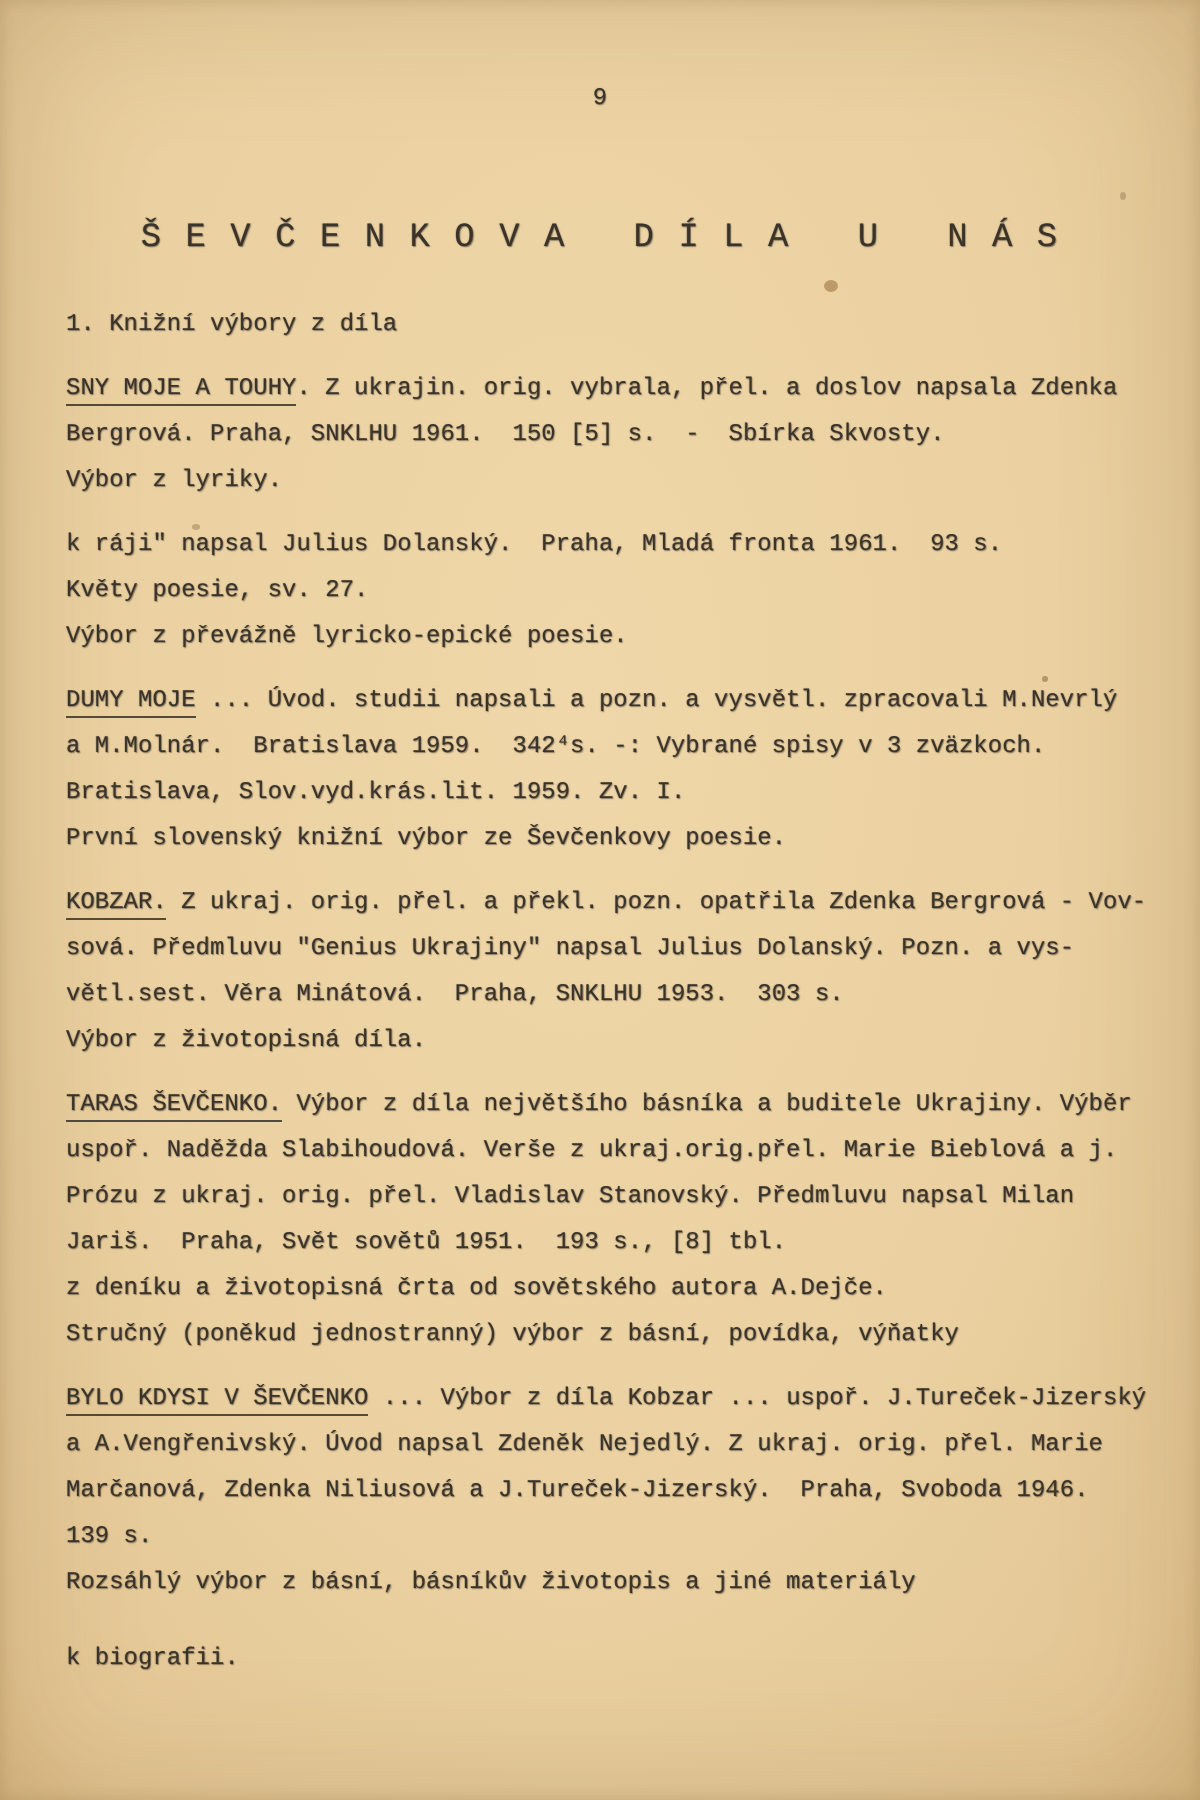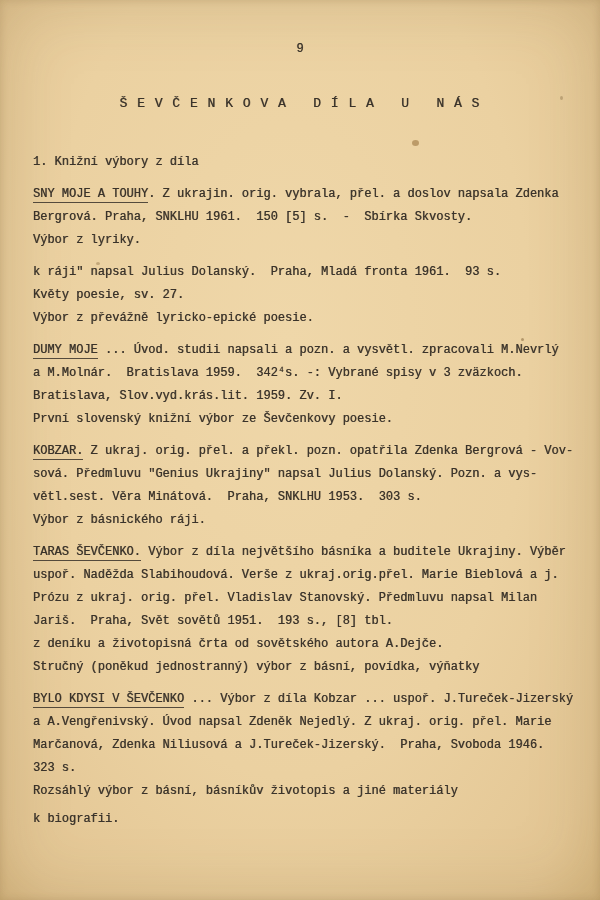--- a/index.html
+++ b/index.html
@@ -6,22 +6,22 @@
   body{width:600px;height:900px;overflow:hidden;
        font-family:"Liberation Mono","DejaVu Sans Mono",monospace;}
   .sheet{position:relative;width:600px;height:900px;
          background:radial-gradient(ellipse at 48% 38%, #efd7a9 0%, #ebd1a1 55%, #e3c694 88%, #ddbe87 100%);
          box-shadow:inset 0 0 70px rgba(120,88,38,0.22), inset 0 0 8px rgba(100,70,30,0.18);
          color:#3a332a;}
   .ink{color:#3a332a;
        text-shadow:0.4px 0.3px 0.6px rgba(58,51,42,0.55), -0.3px 0 0.5px rgba(58,51,42,0.3);}
   .page-number{position:absolute;top:40px;left:0;width:100%;text-align:center;
                font-size:12px;line-height:18px;}
-  .title{position:absolute;top:94px;left:0;width:100%;text-align:center;
-         font-size:13px;line-height:20px;white-space:pre;letter-spacing:1px;}
+  .title{position:absolute;top:110px;left:0;width:100%;text-align:center;
+         font-size:17px;line-height:20px;white-space:pre;letter-spacing:1px;}
   .content{position:absolute;top:151px;left:33px;width:556px;font-size:12px;}
   .content p{margin:0;line-height:23px;white-space:pre;}
   .sec-heading{margin-left:57px;}
   .entry{margin-top:9px;}
   .entry.first{}
   .cont{margin-left:32px;}
   .note{margin-top:5px;margin-left:79px;}
   .hd{border-bottom:1px solid rgba(58,51,42,0.85);padding-bottom:1px;}
   .speck{position:absolute;border-radius:50%;background:rgba(110,80,40,0.45);}
   .speck.s1{left:412px;top:140px;width:7px;height:6px;background:rgba(140,100,45,0.5);}
@@ -60,34 +60,34 @@
       <p><span class="hd">DUMY MOJE</span><span> ... Úvod. studii napsali a pozn. a vysvětl. zpracovali M.Nevrlý</span></p>
       <p class="cont">a M.Molnár.  Bratislava 1959.  342⁴s. -: Vybrané spisy v 3 zväzkoch.</p>
       <p class="cont">Bratislava, Slov.vyd.krás.lit. 1959. Zv. I.</p>
       <p class="note">První slovenský knižní výbor ze Ševčenkovy poesie.</p>
     </div>
 
     <div class="entry">
       <p><span class="hd">KOBZAR.</span><span> Z ukraj. orig. přel. a překl. pozn. opatřila Zdenka Bergrová - Vov-</span></p>
       <p class="cont">sová. Předmluvu "Genius Ukrajiny" napsal Julius Dolanský. Pozn. a vys-</p>
       <p class="cont">větl.sest. Věra Minátová.  Praha, SNKLHU 1953.  303 s.</p>
-      <p class="note">Výbor z básnického ráji.</p>
+      <p class="note">Výbor z životopisná díla.</p>
     </div>
 
     <div class="entry">
       <p><span class="hd">TARAS ŠEVČENKO.</span><span> Výbor z díla největšího básníka a buditele Ukrajiny. Výběr</span></p>
       <p class="cont">uspoř. Naděžda Slabihoudová. Verše z ukraj.orig.přel. Marie Bieblová a j.</p>
       <p class="cont">Prózu z ukraj. orig. přel. Vladislav Stanovský. Předmluvu napsal Milan</p>
       <p class="cont">Jariš.  Praha, Svět sovětů 1951.  193 s., [8] tbl.</p>
       <p class="note" style="margin-top:0">z deníku a životopisná črta od sovětského autora A.Dejče.</p>
       <p class="note">Stručný (poněkud jednostranný) výbor z básní, povídka, výňatky</p>
     </div>
 
     <div class="entry">
       <p><span class="hd">BYLO KDYSI V ŠEVČENKO</span><span> ... Výbor z díla Kobzar ... uspoř. J.Tureček-Jizerský</span></p>
       <p class="cont">a A.Vengřenivský. Úvod napsal Zdeněk Nejedlý. Z ukraj. orig. přel. Marie</p>
       <p class="cont">Marčanová, Zdenka Niliusová a J.Tureček-Jizerský.  Praha, Svoboda 1946.</p>
-      <p class="cont">323 s.</p>
+      <p class="cont">139 s.</p>
       <p class="note">Rozsáhlý výbor z básní, básníkův životopis a jiné materiály</p>
-      <p class="note" style="margin-top:5px">k biografii.</p>
+      <p class="note" style="margin-top:15px">k biografii.</p>
     </div>
   </div>
 </div>
 
 </body></html>

